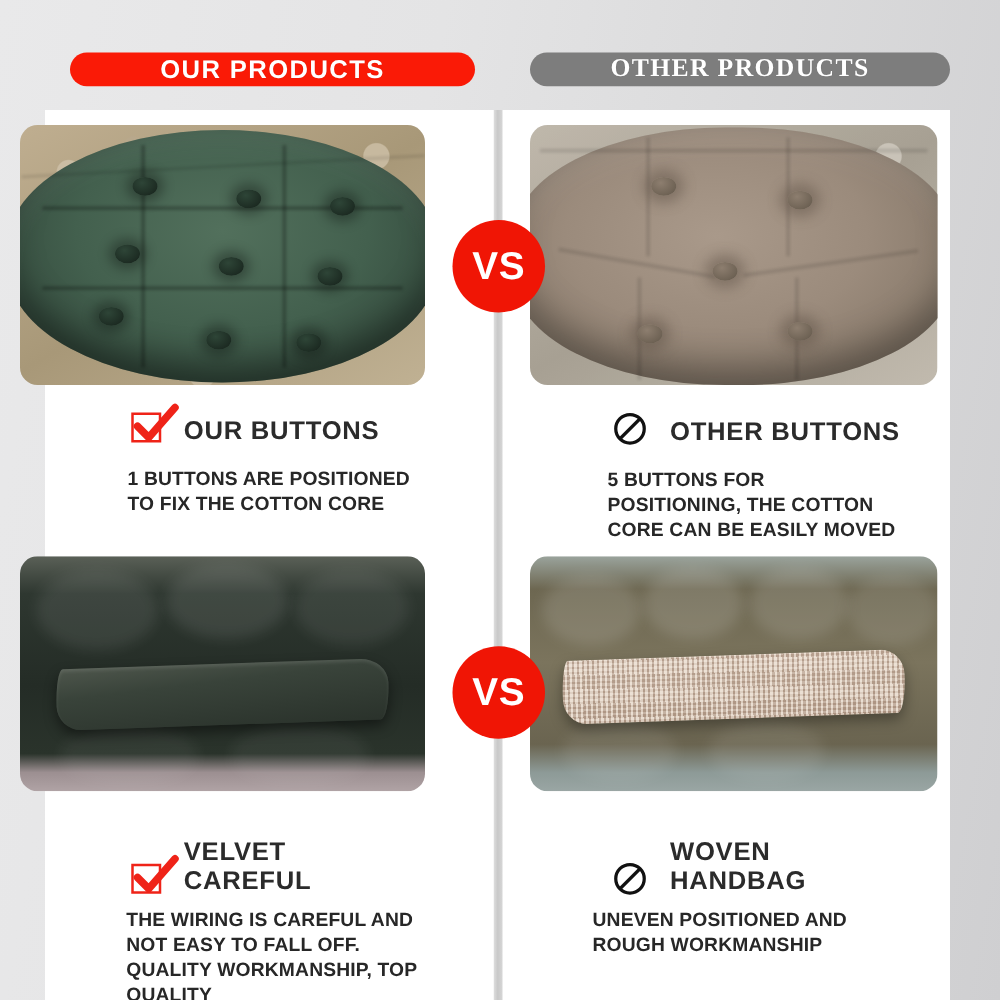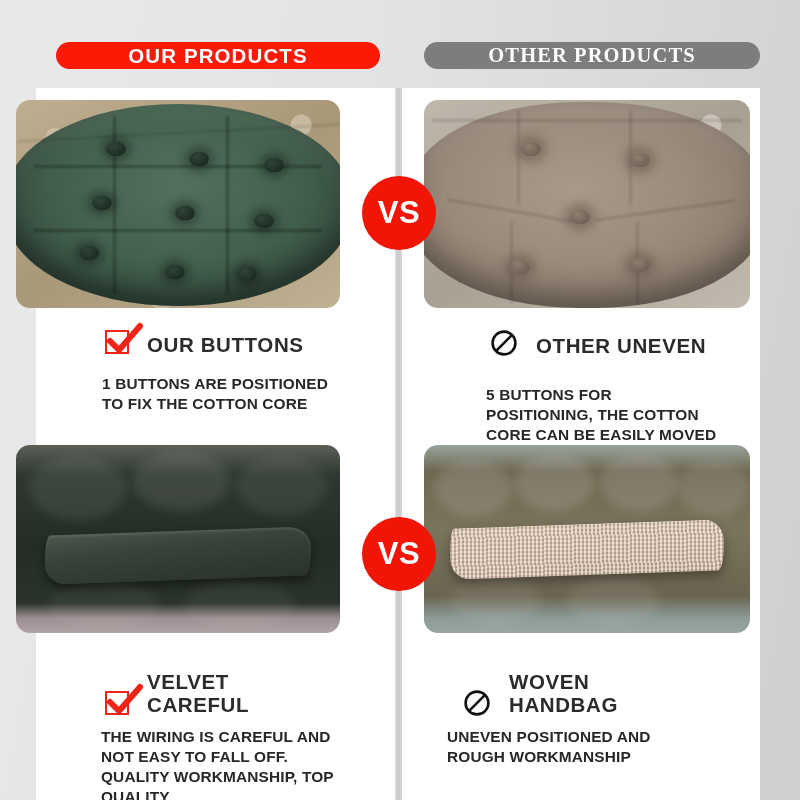--- a/index.html
+++ b/index.html
@@ -248,23 +248,23 @@
 
 <div class="panel col-r" style="top:328px">
   <div style="padding-left:88px">
     <div class="cap-head">
       <span class="ico-no">
         <svg width="28" height="28" viewBox="0 0 28 28">
           <circle cx="14" cy="14" r="11.4" fill="none" stroke="#111" stroke-width="2.6"></circle>
           <line x1="6.2" y1="21.8" x2="21.8" y2="6.2" stroke="#111" stroke-width="2.6"></line>
         </svg>
       </span>
-      <span class="cap-title" style="margin-left:6px">OTHER UNEVEN</span>
+      <span class="cap-title" style="margin-left:6px">OTHER BUTTONS</span>
     </div>
-    <div class="cap-body" style="margin-top:28px;margin-left:-4px">5 BUTTONS FOR
+    <div class="cap-body" style="margin-top:18px;margin-left:-4px">5 BUTTONS FOR
 POSITIONING, THE COTTON
 CORE CAN BE EASILY MOVED</div>
   </div>
 </div>
 
 <div class="photo photo-l" style="top:445px;height:188px">
   <div class="bag-dark">
     <div class="puff" style="left:4%;top:6%;width:30%;height:34%;background:rgba(255,255,255,.08)"></div>
     <div class="puff" style="left:36%;top:3%;width:30%;height:32%;background:rgba(255,255,255,.09)"></div>
     <div class="puff" style="left:68%;top:6%;width:28%;height:32%;background:rgba(255,255,255,.07)"></div>
@@ -301,21 +301,21 @@
 CAREFUL</span>
     </div>
     <div class="cap-body" style="margin-top:10px;margin-left:-4px">THE WIRING IS CAREFUL AND
 NOT EASY TO FALL OFF.
 QUALITY WORKMANSHIP, TOP
 QUALITY</div>
   </div>
 </div>
 
 <div class="panel col-r" style="top:668px">
-  <div style="padding-left:61px">
+  <div style="padding-left:88px">
     <div class="cap-head">
       <span class="ico-no">
         <svg width="28" height="28" viewBox="0 0 28 28">
           <circle cx="14" cy="14" r="11.4" fill="none" stroke="#111" stroke-width="2.6"></circle>
           <line x1="6.2" y1="21.8" x2="21.8" y2="6.2" stroke="#111" stroke-width="2.6"></line>
         </svg>
       </span>
       <span class="cap-title" style="margin-left:6px">WOVEN
 HANDBAG</span>
     </div>

